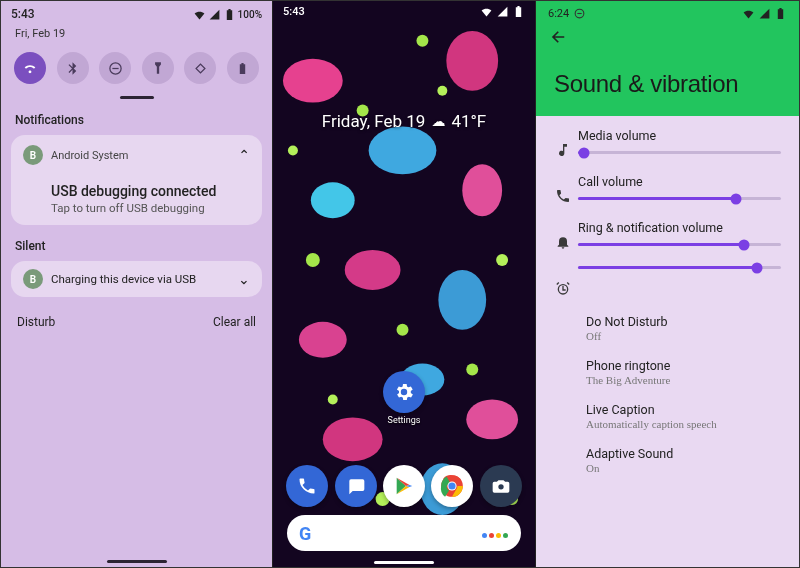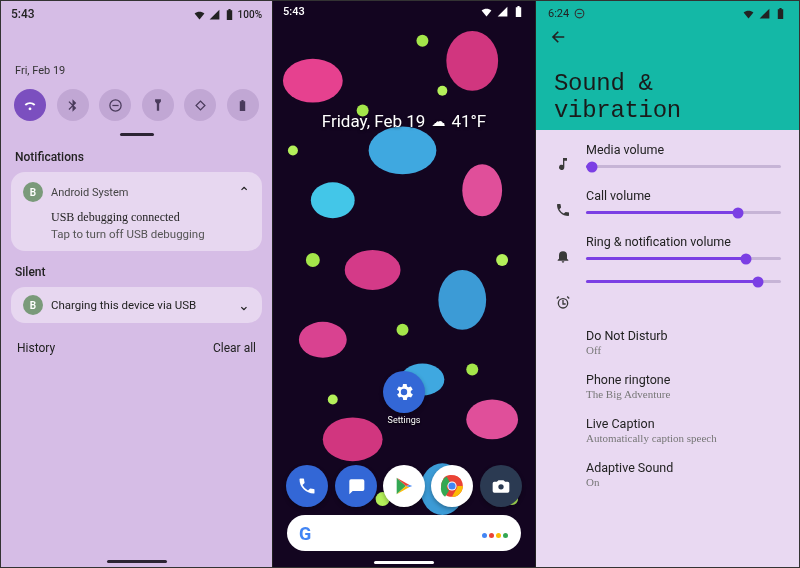--- a/index.html
+++ b/index.html
@@ -12,32 +12,32 @@
     overflow: hidden;
     font-size: 13px;
     color: #222;
   }
   .panel { height: 100%; position: relative; }
 
   
   .p1 { width: 272px; background:#d6bde6; border-right:1px solid #222; display:flex; flex-direction:column; }
   .p1-status { display:flex; justify-content:space-between; align-items:center; padding:6px 10px 2px; font-size:12px; font-weight:500; color:#222; }
   .p1-status-right { display:flex; align-items:center; gap:2px; }
-  .p1-date { padding:4px 14px 8px; font-size:11px; color:#333;margin-top:37px; }
+  .p1-date { padding:4px 14px 8px; font-size:11px; color:#333; }
   .qs-row { display:flex; justify-content:space-around; padding:4px 8px 8px; }
   .qs-tile { width:32px; height:32px; border-radius:50%; background:#c1a7d4; display:flex; align-items:center; justify-content:center; }
   .qs-tile.active { background:#7b4fbf; color:#fff; }
   .qs-handle { width:34px; height:3px; background:#2c2434; border-radius:2px; margin:4px auto 10px; }
   .section-label { padding:4px 14px; font-size:12px; font-weight:500; color:#222; }
   .notif-card { background:#e7d7f0; margin:4px 10px; border-radius:14px; padding:10px 12px; }
   .notif-head { display:flex; align-items:center; gap:8px; margin-bottom:6px; }
   .notif-icon { width:20px; height:20px; border-radius:50%; background:#7a9a7a; color:#fff; display:flex; align-items:center; justify-content:center; font-size:10px; font-weight:600; }
   .notif-app { font-size:11px; color:#444; flex:1; }
   .chev { font-size:14px; color:#222; }
-  .notif-title { font-size:12px; font-weight:500; margin:8px 0 2px 28px;font-family:Liberation Serif, serif; }
+  .notif-title { font-size:14px; font-weight:500; margin:18px 0 2px 28px; }
   .notif-body { font-size:11.5px; color:#555; margin-left:28px; }
   .silent-card { background:#e7d7f0; margin:4px 10px; border-radius:14px; padding:8px 12px; display:flex; align-items:center; gap:8px; }
   .footer-row { display:flex; justify-content:space-between; padding:10px 16px; font-size:12px; color:#222; margin-top:4px; }
   .gesture-bar { position:absolute; bottom:4px; left:50%; transform:translateX(-50%); width:60px; height:3px; border-radius:2px; background:#2c2434; }
 
   
   .p2 { width:263px; border-right:1px solid #222; background:#1a0a26; overflow:hidden; }
   .wallpaper { position:absolute; inset:0; }
   .p2-status { position:absolute; top:4px; left:0; right:0; display:flex; justify-content:space-between; padding:0 10px; font-size:11px; color:#fff; font-weight:500; z-index:2; }
   .p2-datetime { position:absolute; top:110px; left:0; right:0; text-align:center; color:#fff; font-size:17px; font-weight:400; text-shadow:0 1px 3px rgba(0,0,0,.6); z-index:2; display:flex; justify-content:center; align-items:center; gap:6px; }
@@ -47,26 +47,26 @@
   .app-label { color:#fff; font-size:9px; margin-top:2px; text-shadow:0 1px 2px #000; }
   .dock { position:absolute; bottom:60px; left:0; right:0; display:flex; justify-content:space-around; padding:0 10px; z-index:2; }
   .search-pill { position:absolute; bottom:16px; left:14px; right:14px; height:36px; background:#fff; border-radius:20px; display:flex; align-items:center; justify-content:space-between; padding:0 12px; z-index:2; }
   .g-logo { font-weight:700; font-size:18px; }
   .g-logo .b{color:#4285F4}
   .assist-dots span{display:inline-block;width:5px;height:5px;border-radius:50%;margin:0 1px}
   .gesture-bar2 { position:absolute; bottom:3px; left:50%; transform:translateX(-50%); width:60px; height:3px; border-radius:2px; background:#fff; z-index:2; }
 
   
   .p3 { flex:1; background:#e9d9f2; display:flex; flex-direction:column; }
-  .p3-top { background:#14b8a6; padding-bottom:0; }
+  .p3-top { background:#22c55e; padding-bottom:12px; }
   .p3-status { display:flex; justify-content:space-between; padding:6px 12px 2px; font-size:11px; color:#222; }
   .p3-back { padding:6px 14px; font-size:18px; }
-  .p3-title { padding:18px 18px 6px; font-size:24px; font-weight:400; letter-spacing:-0.3px; color:#1a1a1a; font-family: Liberation Mono, monospace; }
+  .p3-title { padding:18px 18px 6px; font-size:24px; font-weight:400; letter-spacing:-0.3px; color:#1a1a1a; font-family: Liberation Sans, sans-serif; }
   .p3-body { flex:1; padding:6px 0 0; overflow:hidden; }
-  .slider-row { display:flex; align-items:flex-start; gap:14px; padding:6px 18px 10px; }
+  .slider-row { display:flex; align-items:flex-start; gap:6px; padding:6px 18px 10px; }
   .slider-icon-col { width:18px; display:flex; justify-content:center; padding-top:14px; color:#3a3a3a; }
   .slider-main { flex:1; }
   .slider-name { font-size:12.5px; color:#222; margin-bottom:8px; }
   .slider-track { position:relative; height:3px; background:#c6b4d6; border-radius:2px; }
   .slider-fill { position:absolute; left:0; top:0; bottom:0; background:#7b3fe4; border-radius:2px; }
   .slider-thumb { position:absolute; top:50%; width:11px; height:11px; border-radius:50%; background:#7b3fe4; transform:translate(-50%,-50%); }
   .setting-row { padding:8px 20px 8px 50px; }
   .setting-name { font-size:12.5px; color:#222; }
   .setting-sub { font-size:11px; color:#777; margin-top:1px;font-family:Liberation Serif, serif; }
 
@@ -141,21 +141,21 @@
   </div>
 
   <div class="section-label" style="margin-top:6px;">Silent</div>
   <div class="silent-card">
     <div class="notif-icon">B</div>
     <div style="flex:1;font-size:11.5px;">Charging this device via USB</div>
     <div class="chev" style="transform:rotate(180deg);">⌃</div>
   </div>
 
   <div class="footer-row">
-    <span>History</span>
+    <span>Disturb</span>
     <span>Clear all</span>
   </div>
   <div class="gesture-bar"></div>
 </div>
 
 <div class="panel p2">
   <svg class="wallpaper" viewBox="0 0 263 568" preserveAspectRatio="xMidYMid slice">
     <rect width="263" height="568" fill="#130520"></rect>
     <g>
       <ellipse cx="40" cy="80" rx="30" ry="22" fill="#e6418f"></ellipse>

